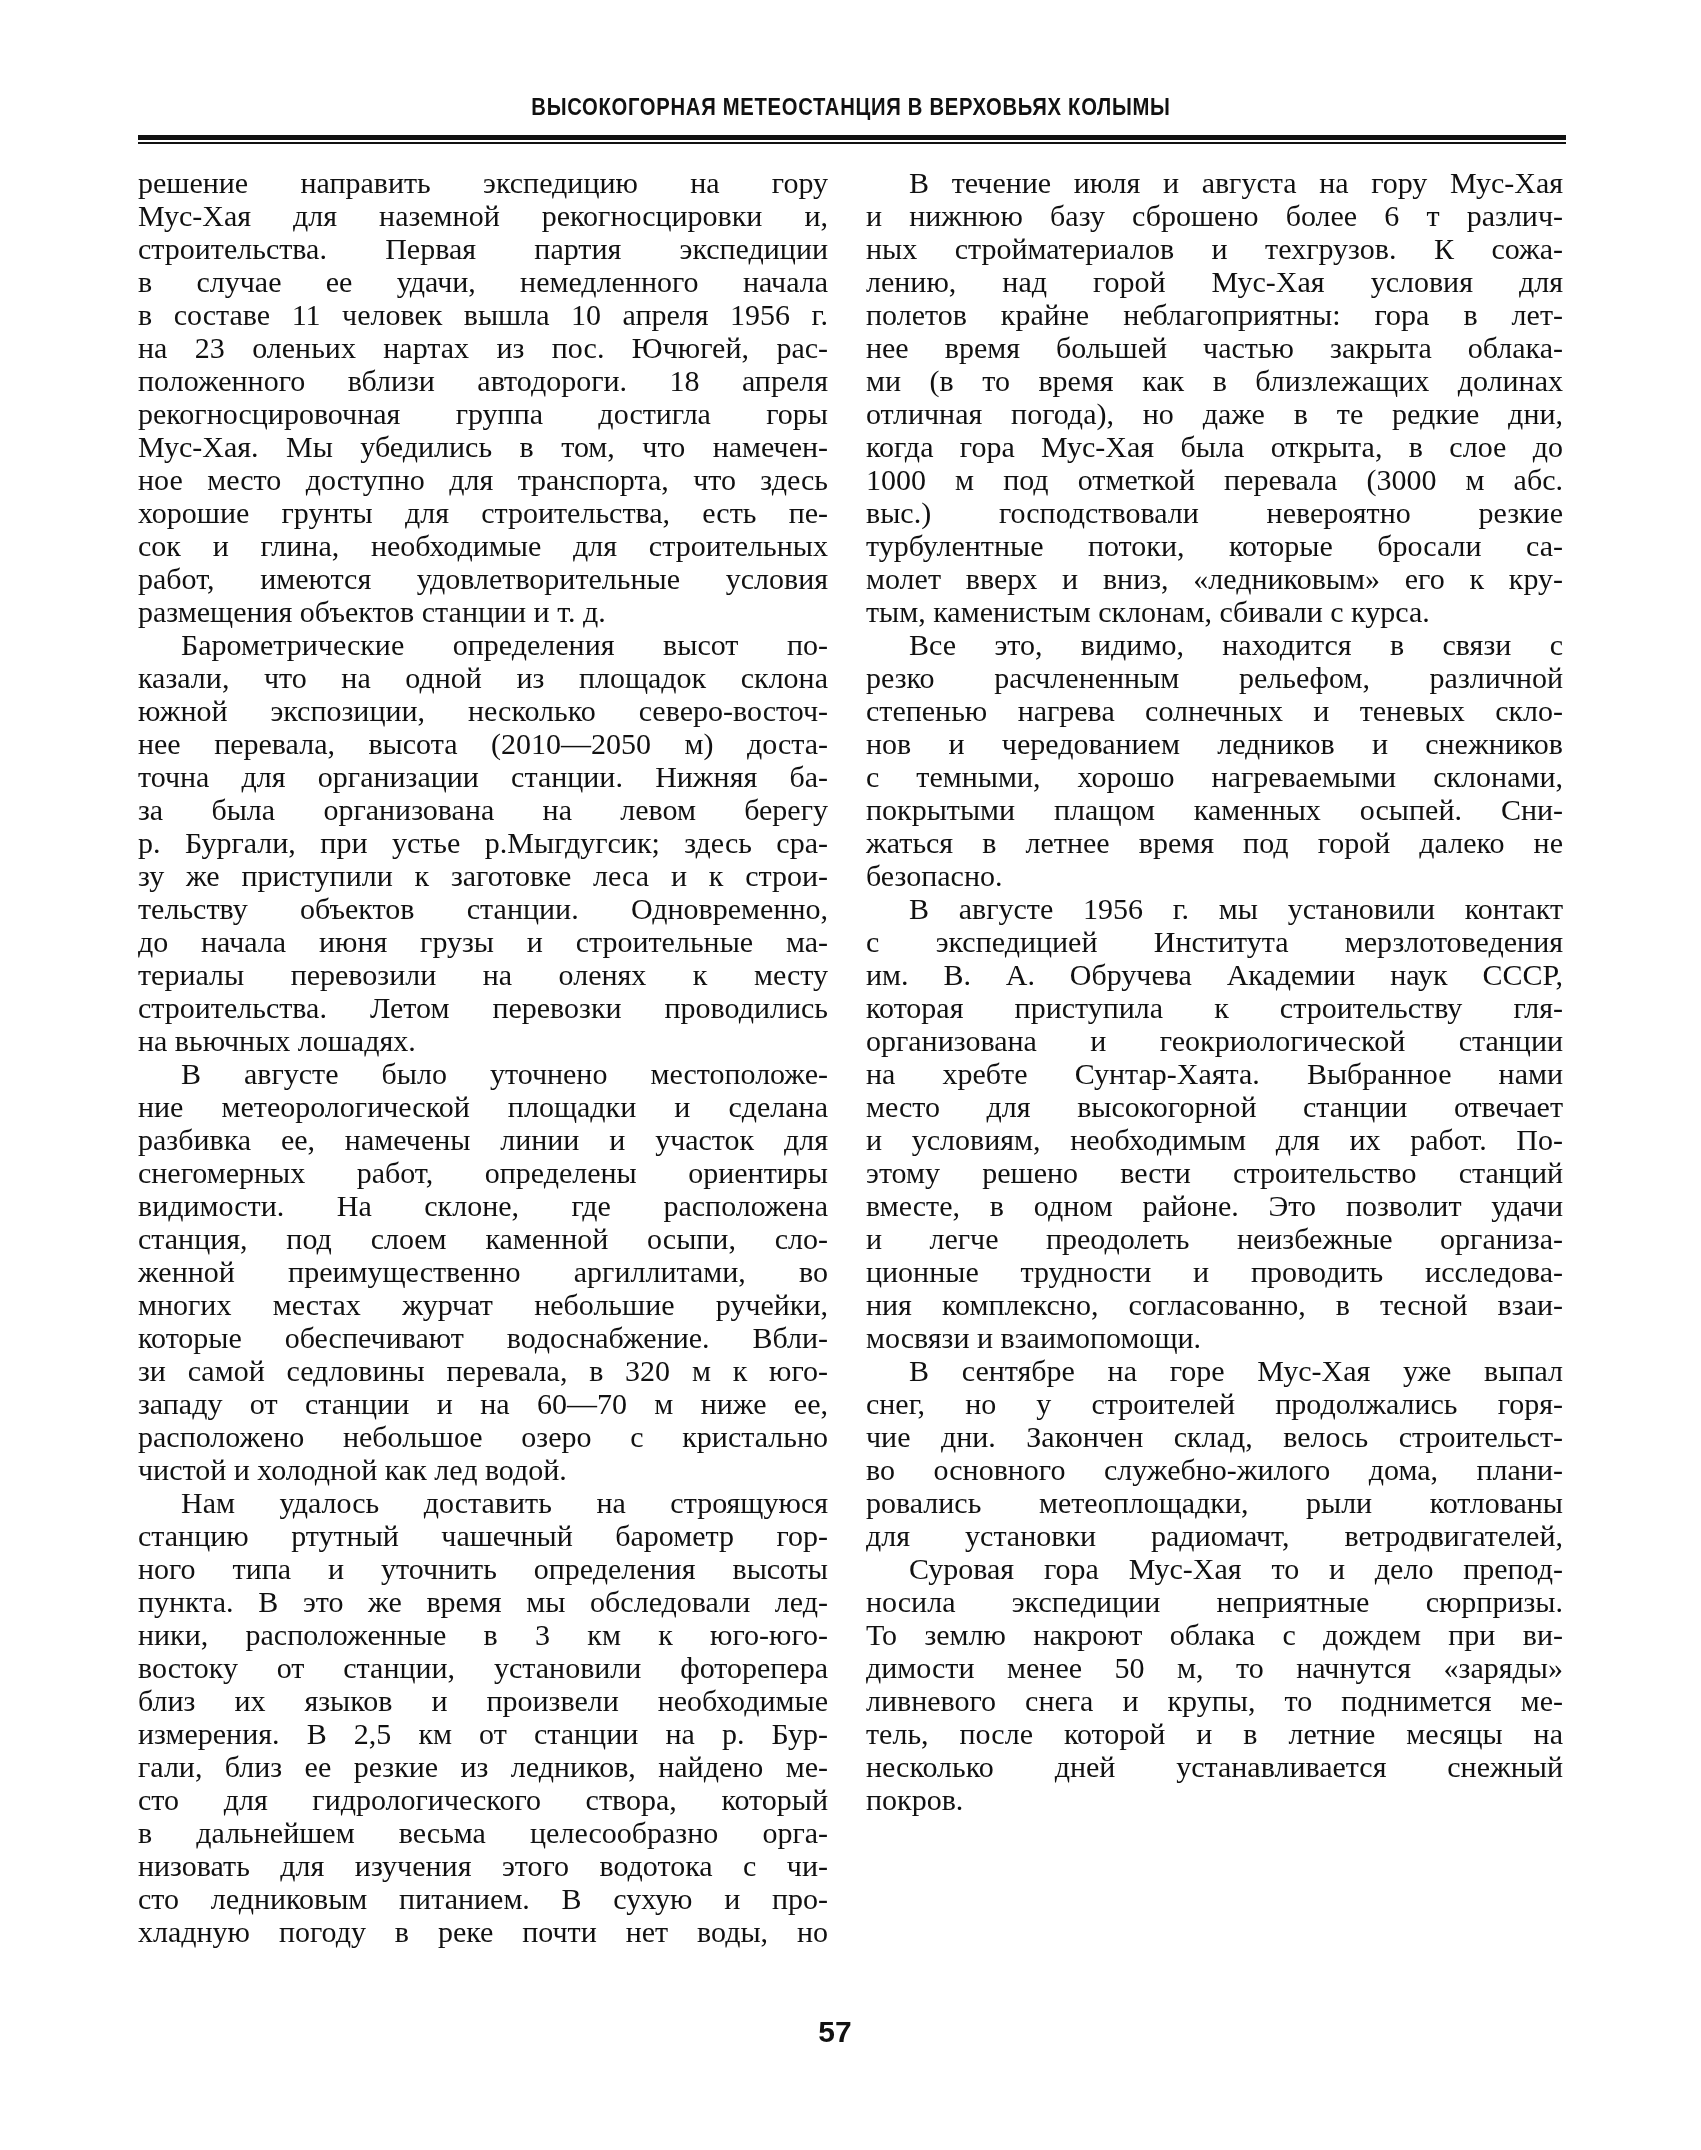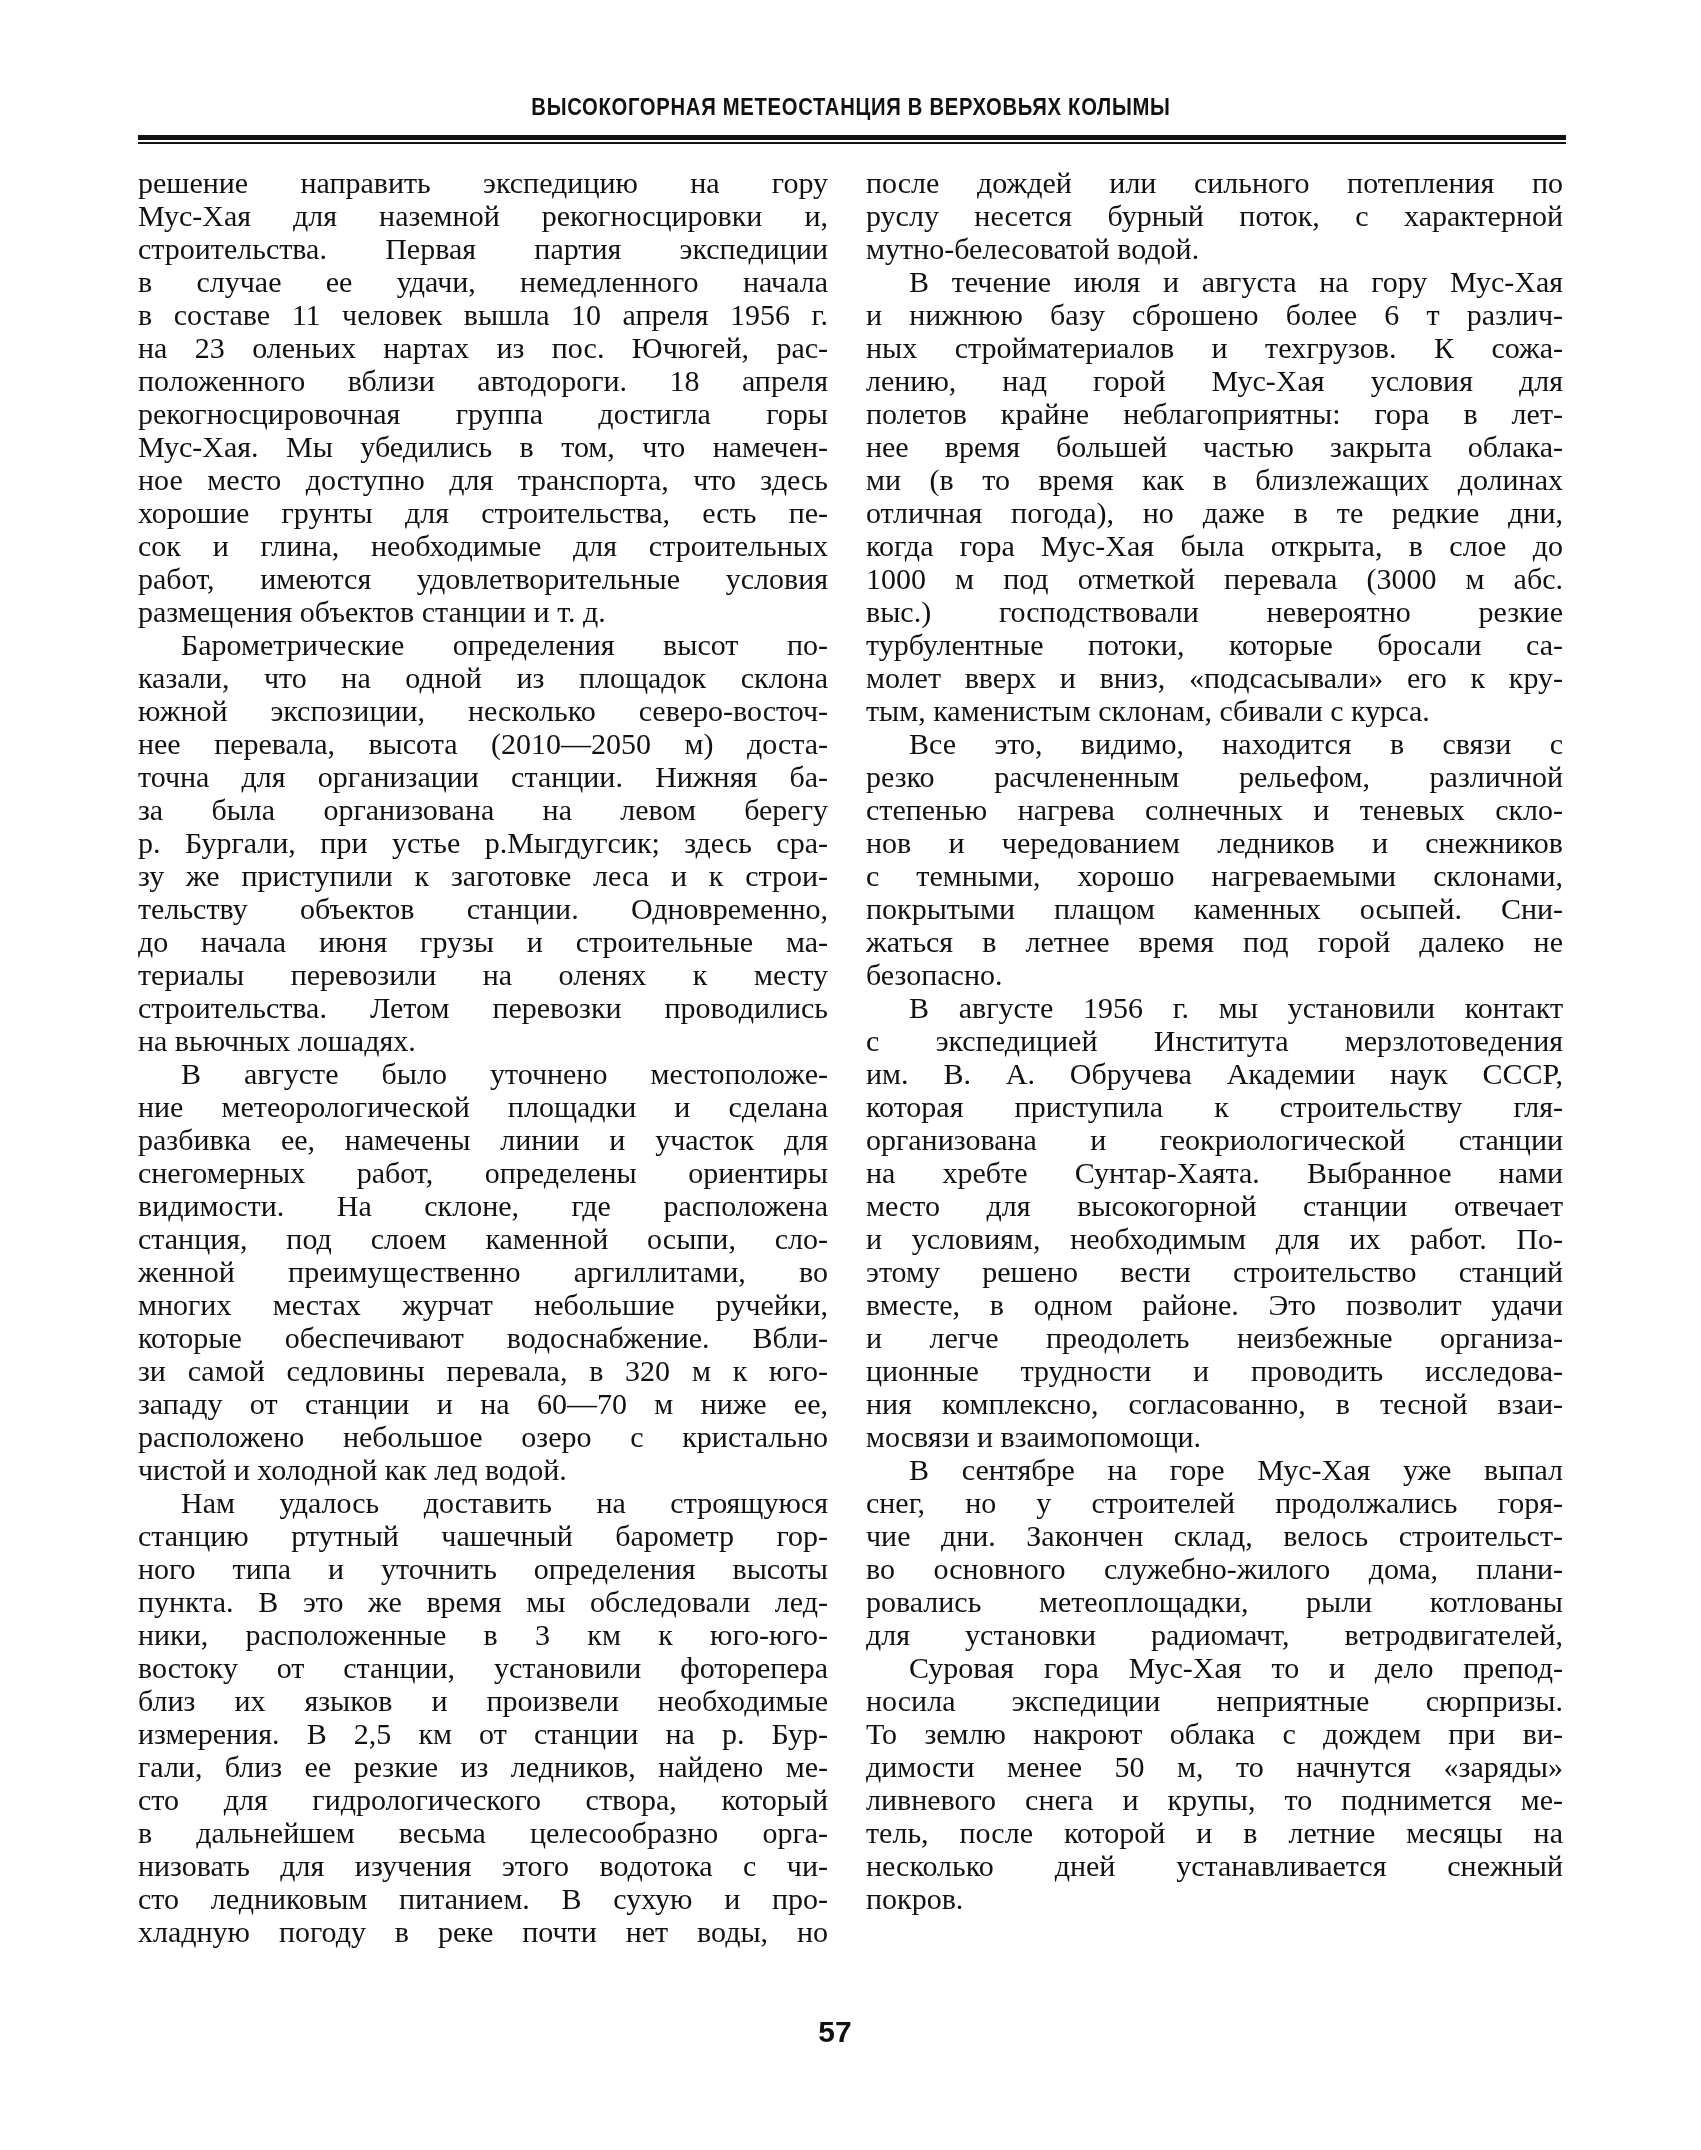--- a/index.html
+++ b/index.html
@@ -82,38 +82,33 @@
       <div class="line">гали, близ ее резкие из ледников, найдено ме-</div>
       <div class="line">сто для гидрологического створа, который</div>
       <div class="line">в дальнейшем весьма целесообразно орга-</div>
       <div class="line">низовать для изучения этого водотока с чи-</div>
       <div class="line">сто ледниковым питанием. В сухую и про-</div>
       <div class="line">хладную погоду в реке почти нет воды, но</div>
     </div>
   </div>
 <div class="col right" id="col-1">
     <div>
-      <div class="line">после дождей или сильного потепления по</div>
-      <div class="line">руслу несется бурный поток, с характерной</div>
-      <div class="line last">мутно-белесоватой водой.</div>
-    </div>
-    <div>
       <div class="line indent">В течение июля и августа на гору Мус-Хая</div>
       <div class="line">и нижнюю базу сброшено более 6 т различ-</div>
       <div class="line">ных стройматериалов и техгрузов. К сожа-</div>
       <div class="line">лению, над горой Мус-Хая условия для</div>
       <div class="line">полетов крайне неблагоприятны: гора в лет-</div>
       <div class="line">нее время большей частью закрыта облака-</div>
       <div class="line">ми (в то время как в близлежащих долинах</div>
       <div class="line">отличная погода), но даже в те редкие дни,</div>
       <div class="line">когда гора Мус-Хая была открыта, в слое до</div>
       <div class="line">1000 м под отметкой перевала (3000 м абс.</div>
       <div class="line">выс.) господствовали невероятно резкие</div>
       <div class="line">турбулентные потоки, которые бросали са-</div>
-      <div class="line">молет вверх и вниз, «подсасывали» его к кру-</div>
+      <div class="line">молет вверх и вниз, «ледниковым» его к кру-</div>
       <div class="line last">тым, каменистым склонам, сбивали с курса.</div>
     </div>
     <div>
       <div class="line indent">Все это, видимо, находится в связи с</div>
       <div class="line">резко расчлененным рельефом, различной</div>
       <div class="line">степенью нагрева солнечных и теневых скло-</div>
       <div class="line">нов и чередованием ледников и снежников</div>
       <div class="line">с темными, хорошо нагреваемыми склонами,</div>
       <div class="line">покрытыми плащом каменных осыпей. Сни-</div>
       <div class="line">жаться в летнее время под горой далеко не</div>

